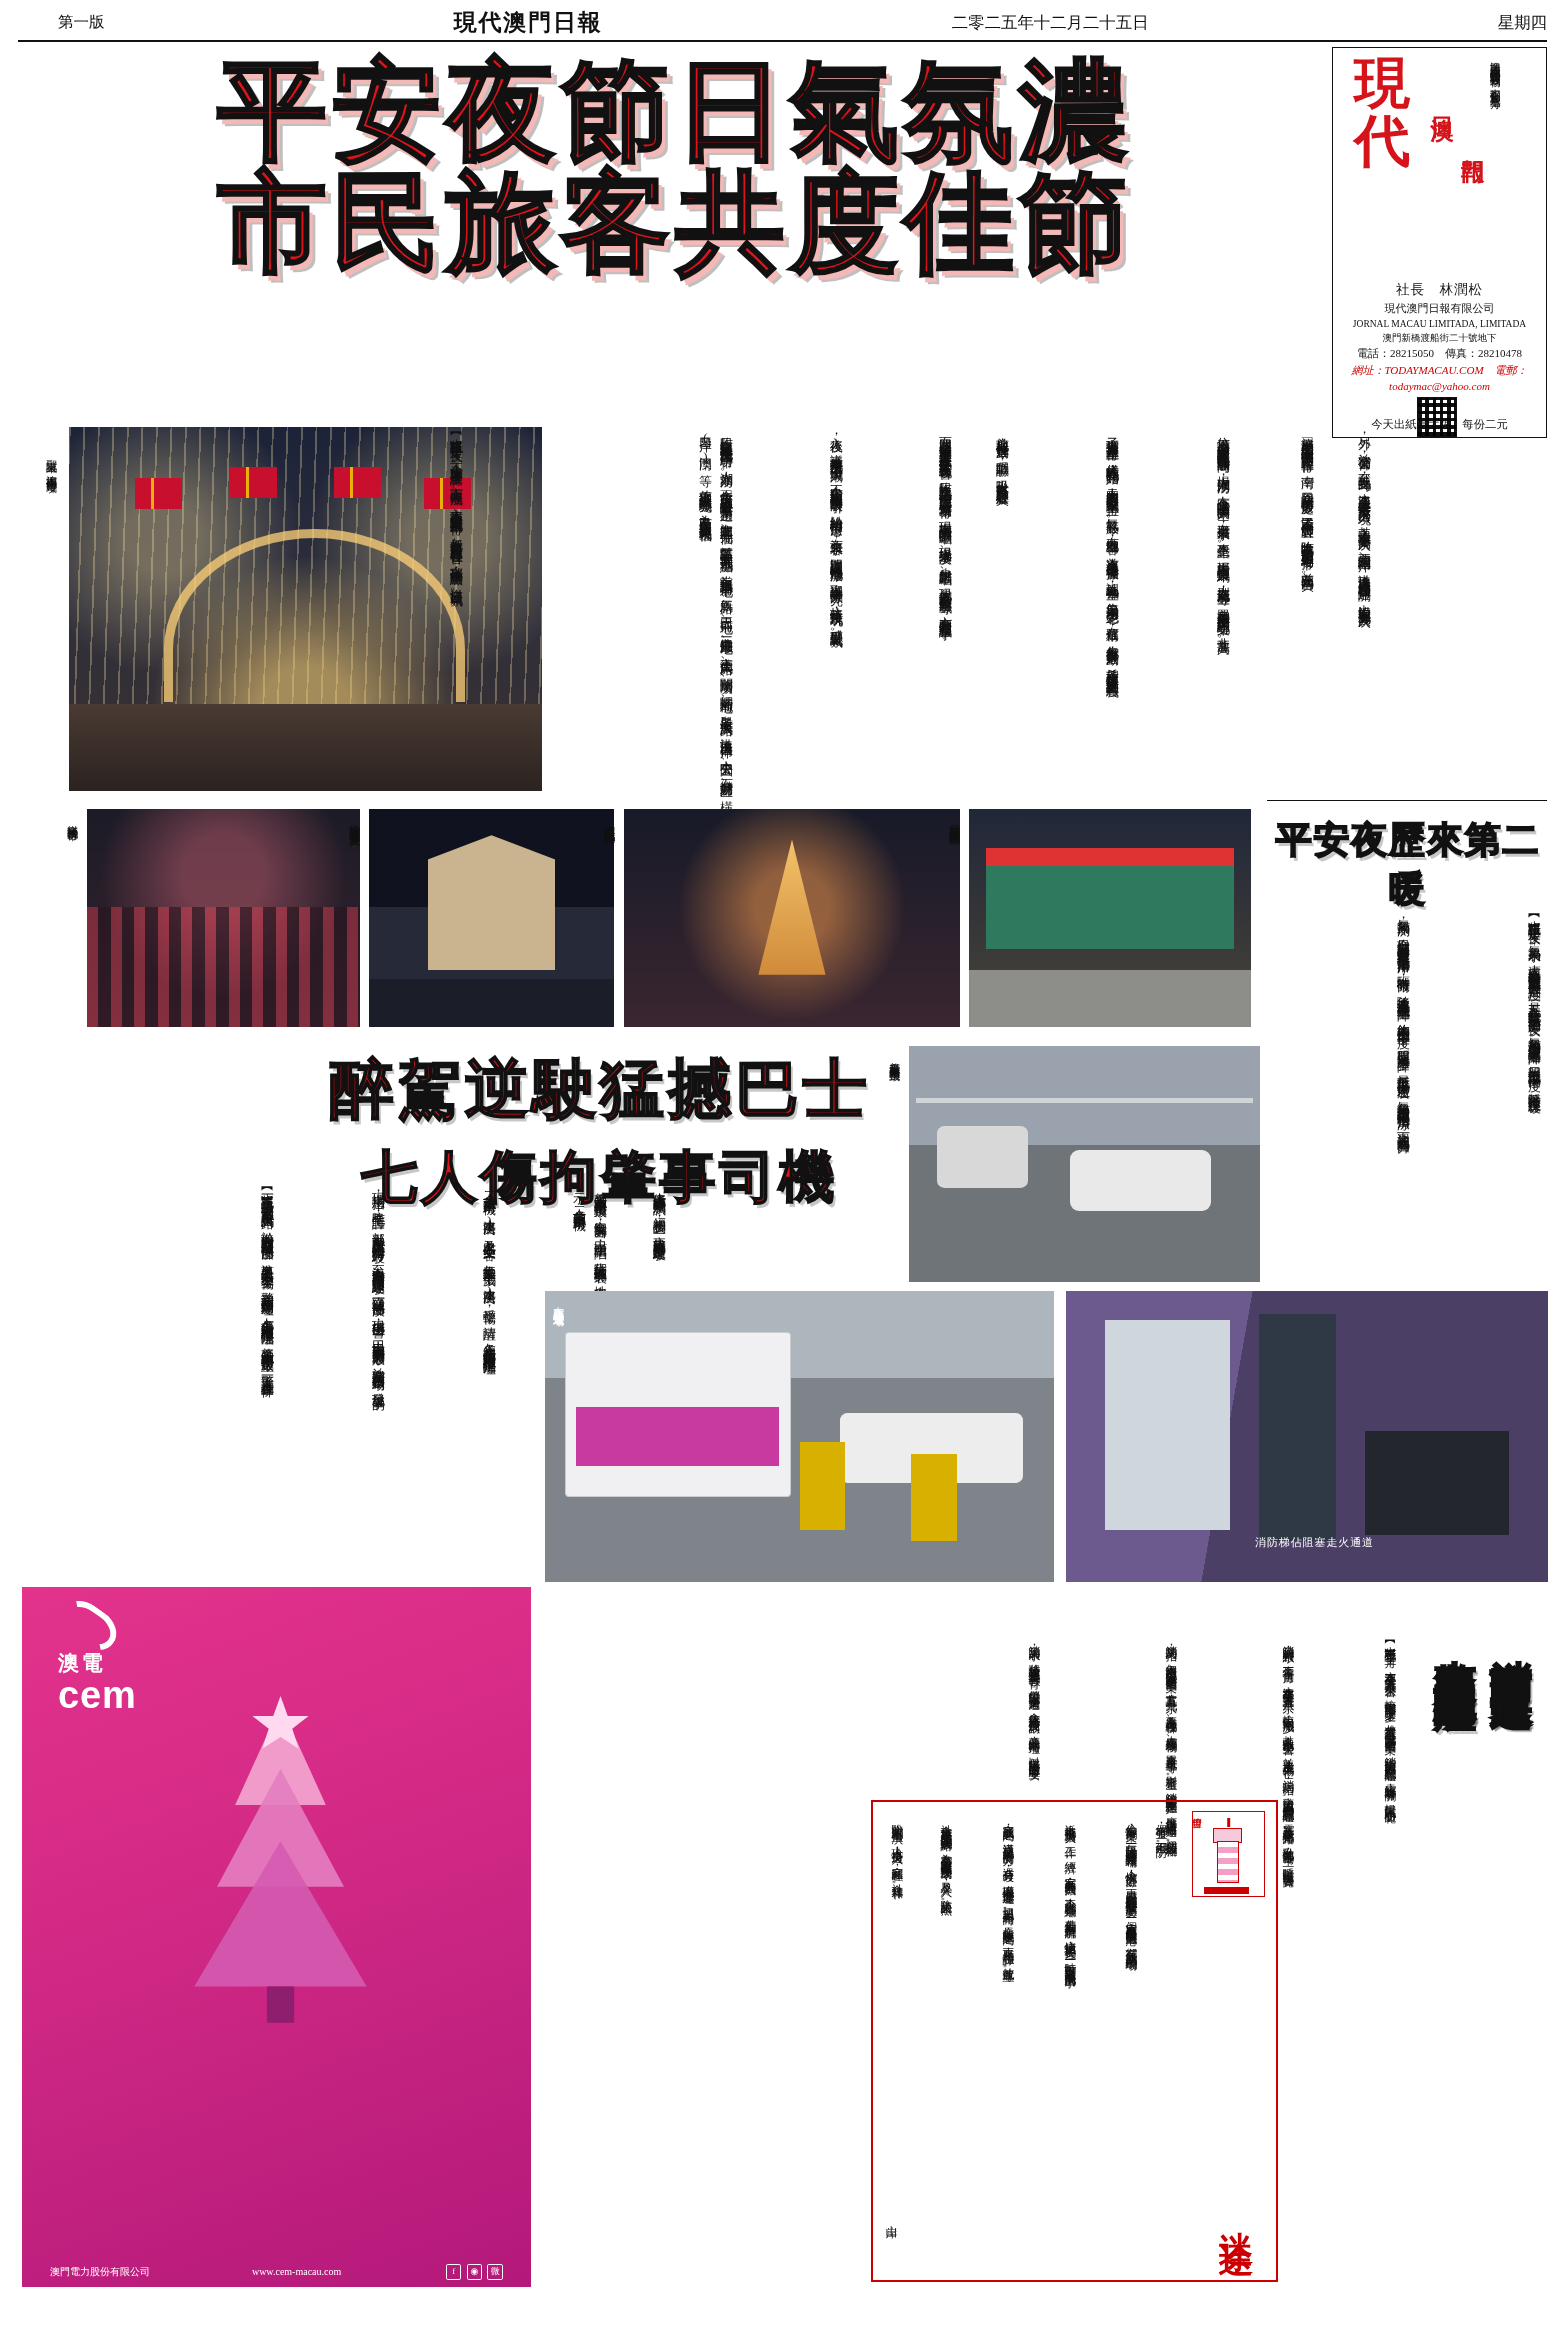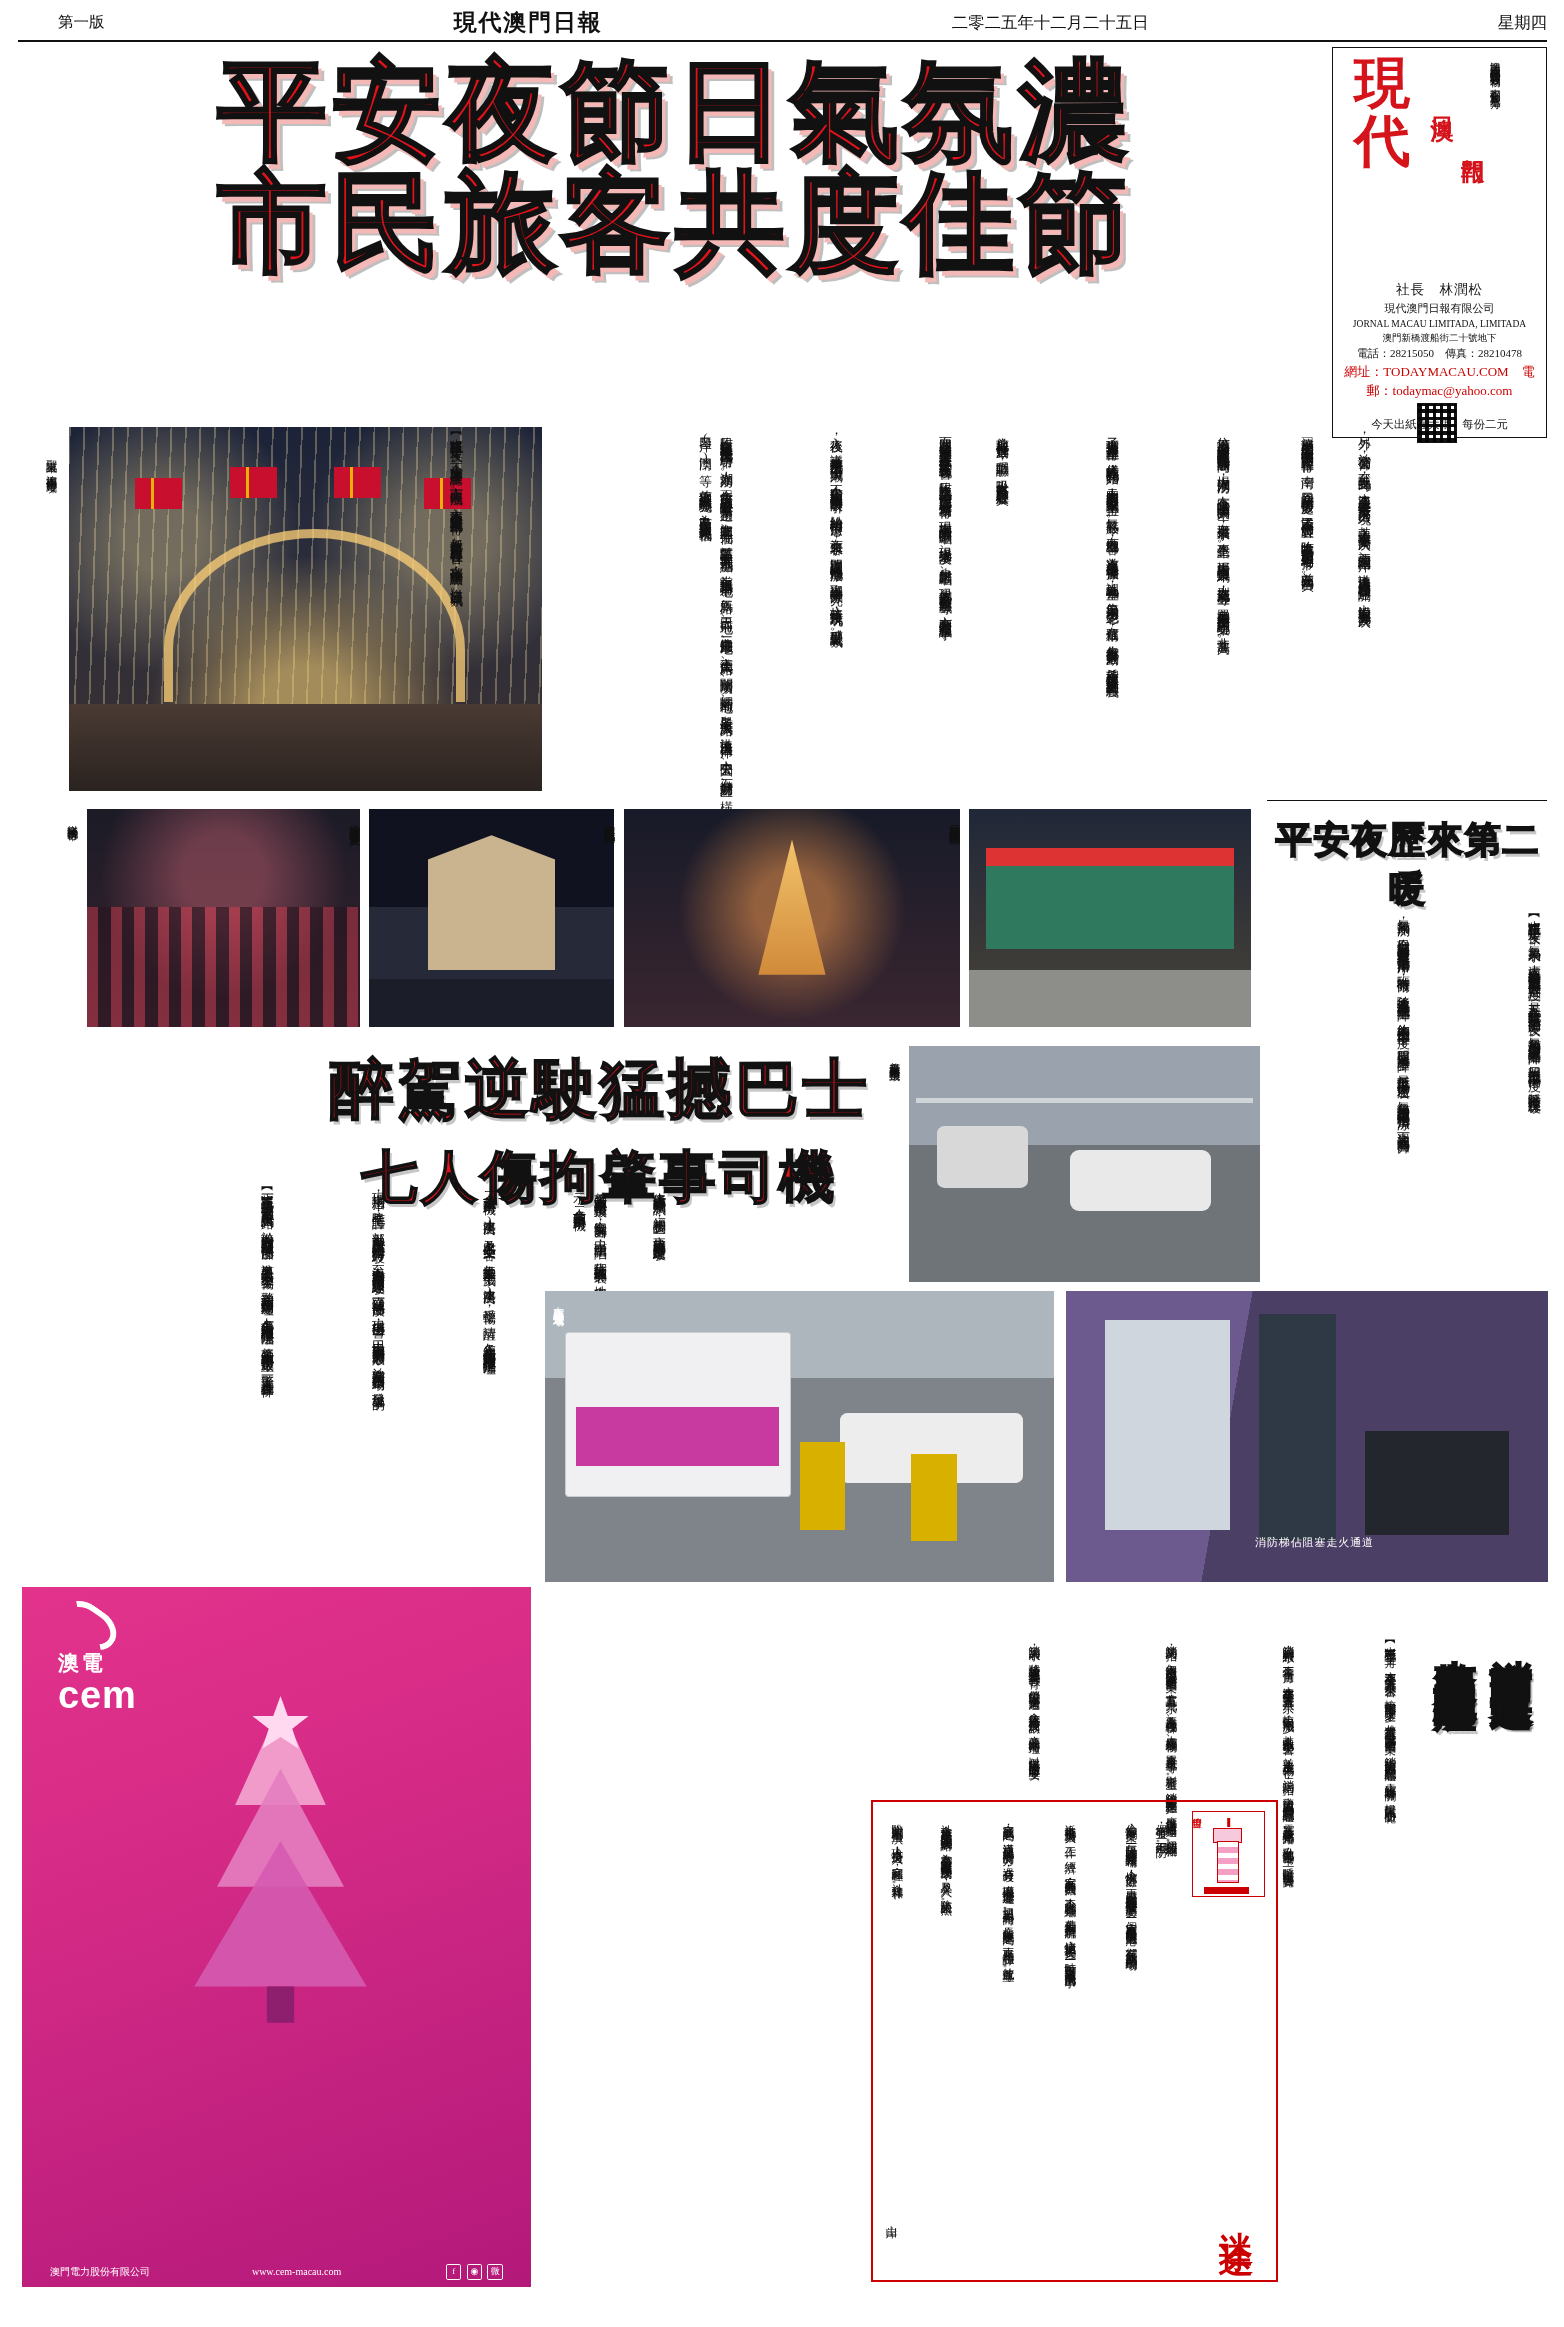--- a/index.html
+++ b/index.html
@@ -101,21 +101,21 @@
       <div class="np-mid">日澳</div>
       <div class="np-mid" style="padding-top:87px;">報門</div>
       <div class="np-vtext">澳門政府承認為刊登法律廣告有效刊物　本報創刊於一九八七年三月</div>
     </div>
     <div class="np-foot">
       <div class="big">社長　林潤松</div>
       <div>現代澳門日報有限公司</div>
       <div style="font-size:9.5px;">JORNAL MACAU LIMITADA, LIMITADA</div>
       <div style="font-size:9.5px;">澳門新橋渡船街二十號地下</div>
       <div style="font-size:11px;">電話：28215050　傳真：28210478</div>
-      <div style="font-size:13px;" class="red">網址：TODAYMACAU.COM　電郵：todaymac@yahoo.com</div>
+      <div style="font-size:11px;font-style:italic;" class="red">網址：TODAYMACAU.COM　電郵：todaymac@yahoo.com</div>
       <div style="margin-top:1.8px;"><span class="np-qr"></span></div>
     </div>
     <div class="np-bottom">今天出紙壹大張　每份二元</div>
   </div>
 
   <div class="ph" style="left:69px;top:427px;width:473px;height:364px;
        background:
         radial-gradient(circle at 50% 78%, rgba(255,215,120,.55) 0 12%, transparent 42%),
         radial-gradient(circle at 20% 30%, rgba(255,230,160,.35) 0 8%, transparent 30%),
         radial-gradient(circle at 80% 30%, rgba(255,230,160,.35) 0 8%, transparent 30%),

